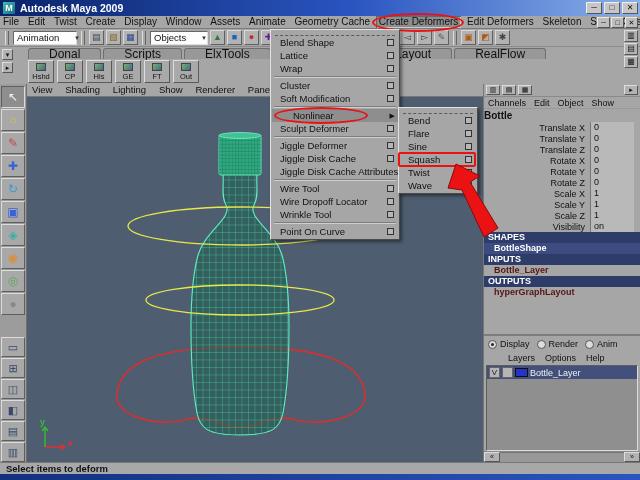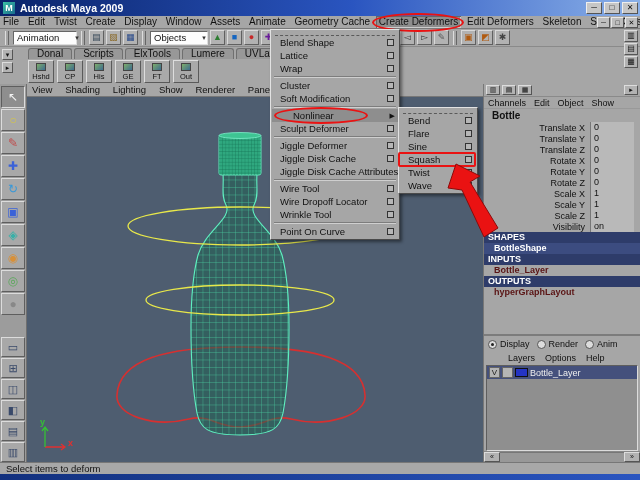--- a/index.html
+++ b/index.html
@@ -44,21 +44,21 @@
   #right-toggles { position:absolute; right:1px; top:30px; width:15px; display:flex; flex-direction:column; gap:1px; z-index:11;}
   .rt-btn { width:14px; height:12px; background:#b2b2b2; border:1px solid; border-color:#ddd #555 #555 #ddd;
     font-size:8px; line-height:10px; text-align:center; }
 
   
   #shelf { position:absolute; left:0; top:47px; width:640px; height:37px; background:#a6a6a6; }
   #shelf-side { position:absolute; left:2px; top:2px; display:flex; flex-direction:column; gap:2px; }
   .ss-btn { width:11px; height:11px; background:#b2b2b2; border:1px solid; border-color:#ddd #555 #555 #ddd;
     font-size:7px; line-height:9px; text-align:center; }
   .shelf-tabs { position:absolute; left:28px; top:1px; height:11px; display:flex; gap:2px; }
-  .shelf-tab { padding:0 8px; font-size:10px; line-height:10px; background:#989898;
+  .shelf-tab { padding:0 20px; font-size:12px; line-height:10px; background:#989898;
     border:1px solid #6f6f6f; border-bottom:none; border-radius:3px 3px 0 0; }
   .shelf-body { position:absolute; left:28px; top:12px; height:25px; display:flex; gap:3px; padding-top:1px; }
   .shelf-btn { width:26px; height:23px; background:#a9a9a9; border:1px solid;
     border-color:#ddd #5a5a5a #5a5a5a #ddd; font-size:7.5px; text-align:center; position:relative; }
   .shelf-btn .dot { display:block; width:10px; height:8px; margin:2px auto 1px;
     background:linear-gradient(135deg,#7fae6b,#3d6b8e); border:1px solid #444; }
 
   
   #toolbox { position:absolute; left:0; top:84px; width:27px; height:378px; background:#9c9c9c;
     border-right:1px solid #6f6f6f; display:flex; flex-direction:column; align-items:center; padding-top:2px; gap:1px; }
@@ -81,21 +81,21 @@
   #axis-y-label { left:13px; top:320px; color:#35c035; }
 
   
   #rightpanel { position:absolute; left:483px; top:84px; width:157px; height:378px;
     background:#a6a6a6; border-left:1px solid #777; display:flex; flex-direction:column; }
   .cb-header { height:13px; display:flex; gap:2px; padding:1px 2px; border-bottom:1px solid #8a8a8a; }
   .cb-hicon { width:14px; height:10px; background:#b2b2b2; border:1px solid; border-color:#ddd #555 #555 #ddd;
     font-size:7px; line-height:8px; text-align:center; }
   .cb-hspacer { flex:1; }
   .cb-menus { height:12px; display:flex; gap:8px; padding:0 4px; font-size:9px; line-height:12px; border-bottom:1px solid #999; }
-  .cb-object { height:13px; font-weight:bold; font-size:10px; line-height:13px; padding-left:8px; }
+  .cb-object { height:13px; font-weight:bold; font-size:10px; line-height:13px; }
   .cb-row { display:flex; height:11px; align-items:center; }
   .cb-label { flex:1; text-align:right; padding-right:5px; font-size:9px; }
   .cb-value { width:44px; height:11px; background:#b9b9b9; border-left:1px solid #777;
     font-size:9px; line-height:11px; padding-left:3px; margin-right:6px; }
   .cb-section { height:11px; background:#2e3c6a; color:#fff; font-weight:bold;
     font-size:9px; line-height:11px; padding-left:4px; }
   .cb-entry { height:11px; font-size:9px; line-height:11px; padding-left:10px; }
   .cb-entry.sel { background:#3c4c80; color:#fff; font-weight:bold; }
   .cb-entry.maroon { color:#5a1414; font-weight:bold; }
   .cb-fill { height:40px; }
@@ -110,21 +110,21 @@
   .layer-row { display:flex; height:13px; align-items:center; background:#44507c; color:#efefef; font-size:9px; gap:2px; padding-left:2px; }
   .lr-box { width:11px; height:11px; background:#b5b5b5; border:1px solid #666; font-size:8px; text-align:center; line-height:9px; color:#222; }
   .lr-swatch { width:13px; height:9px; border:1px solid #101010; }
   .le-scroll { margin-top:auto; height:11px; display:flex; border-top:1px solid #888; }
   .le-scroll .sbtn { width:16px; height:10px; background:#b2b2b2; border:1px solid; border-color:#ddd #555 #555 #ddd;
     font-size:7px; line-height:8px; text-align:center; }
   .le-scroll .track { flex:1; background:#989898; border-top:1px solid #777; }
 
   
   #helpline { position:absolute; left:0; top:462px; width:640px; height:12px;
-    background:#a8a8a8; border-top:1px solid #777; font-size:9.5px; line-height:11px; padding-left:6px; }
+    background:#a8a8a8; border-top:1px solid #777; font-size:9.5px; line-height:11px; padding-left:6px;font-weight:bold; }
   #bottombar { position:absolute; left:0; top:474px; width:640px; height:6px;
     background:linear-gradient(90deg,#12307e,#2a55c0); }
 
   
   .menu-panel { position:absolute; background:#a6a6a6; border:1px solid;
     border-color:#e2e2e2 #4a4a4a #4a4a4a #e2e2e2; box-shadow:2px 2px 3px rgba(0,0,0,.45);
     padding:1px; z-index:40; }
   #deformers-menu { left:270px; top:29px; width:130px; }
   #nonlinear-submenu { left:398px; top:107px; width:80px; z-index:50; }
   .tearoff { height:5px; border-bottom:1px dashed #5a5a5a; margin:0 3px 0 3px; }

